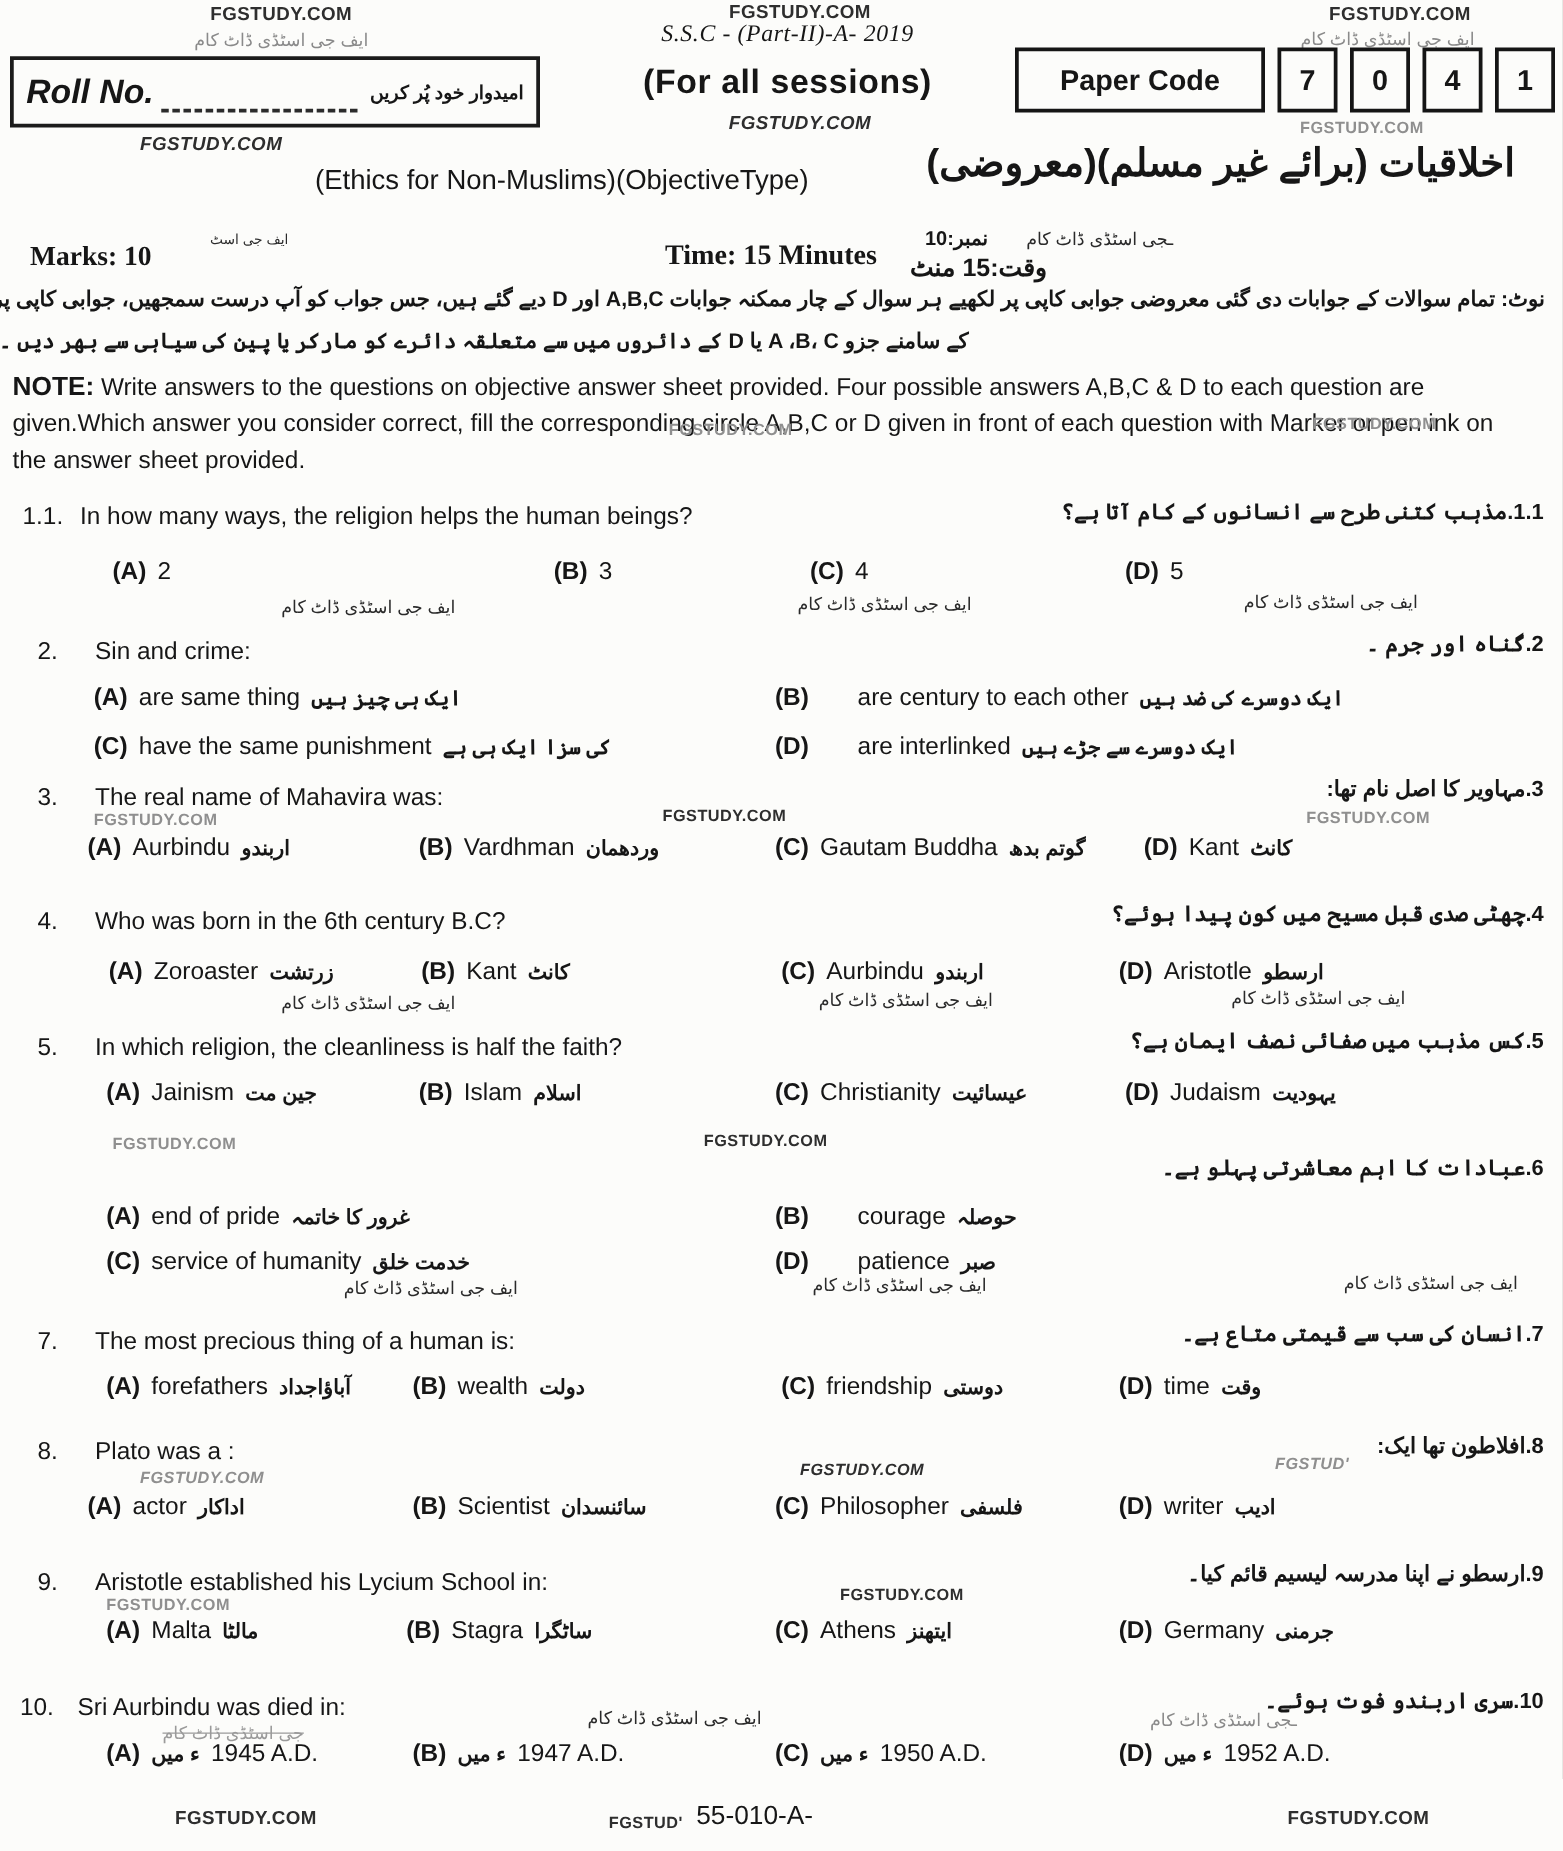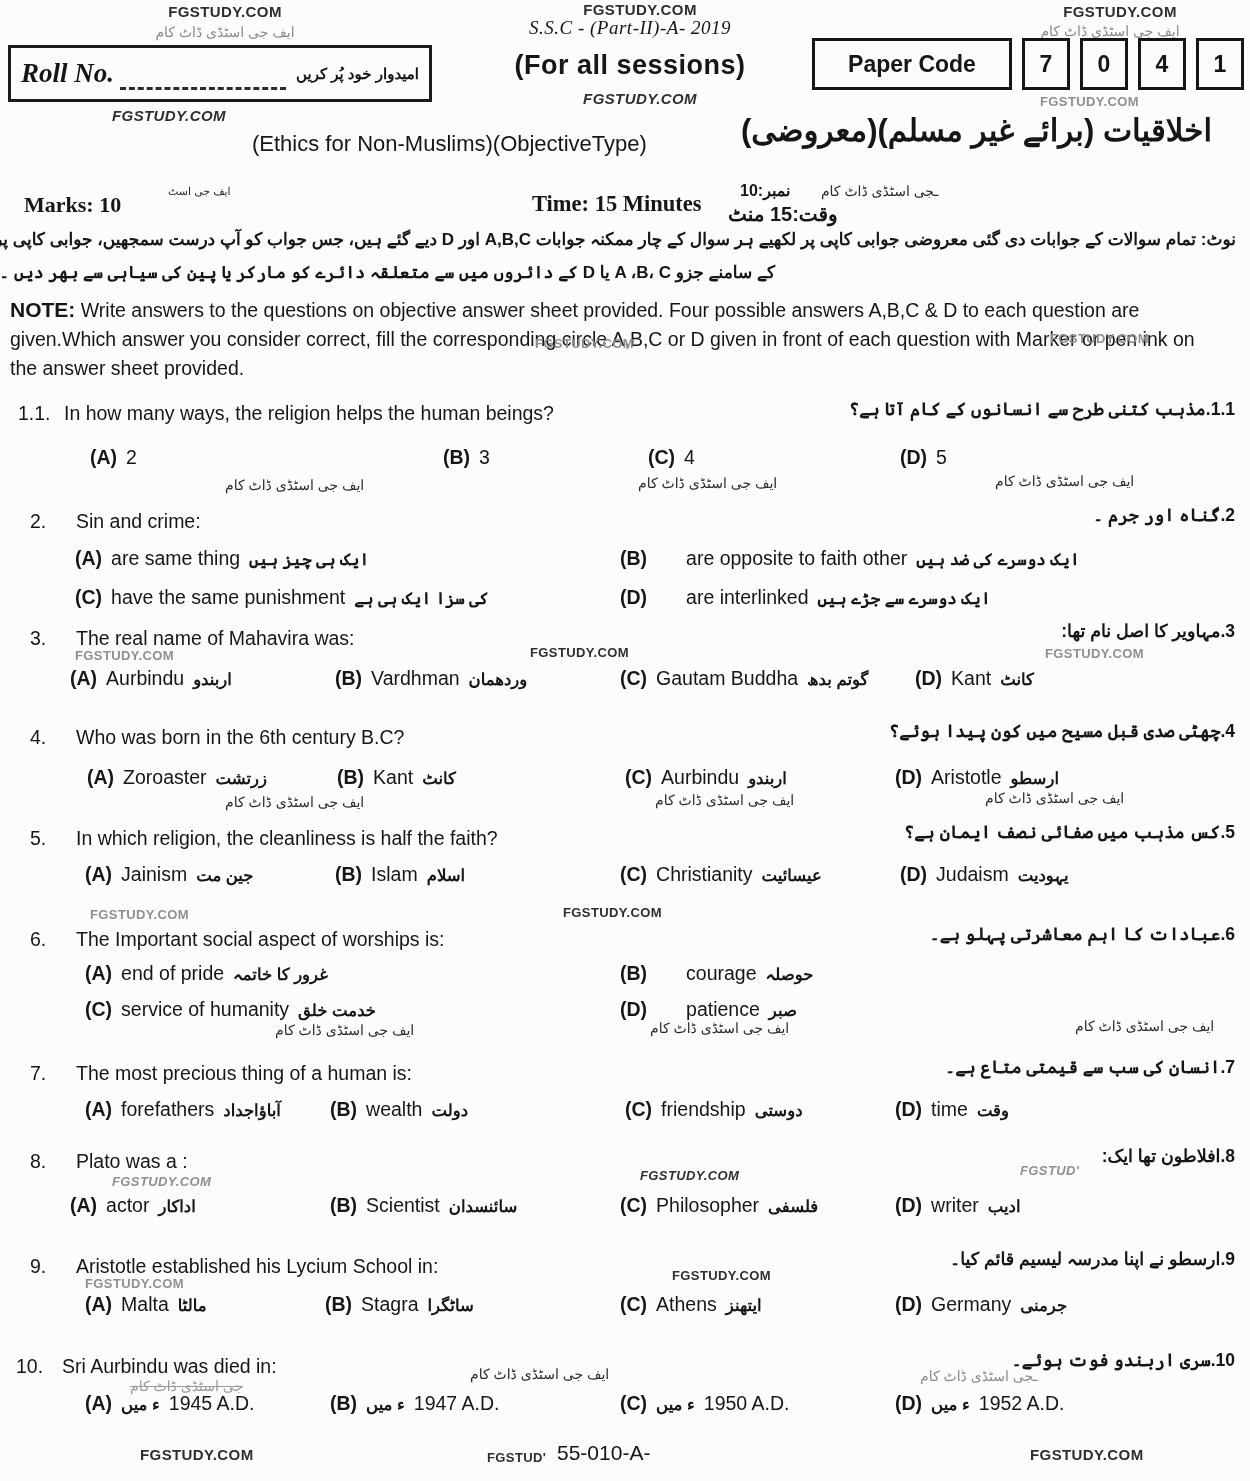--- a/index.html
+++ b/index.html
@@ -10,21 +10,21 @@
   .wm-en{font-weight:bold;font-size:15px;color:#2e2e2e;letter-spacing:.4px;white-space:nowrap;}
   .wm-en.it{font-style:italic;}
   .wm-en.faded{color:#8f8f8f;}
   .wm-en.small{font-size:13px;}
   .wm-ur{font-size:14px;color:#2a2a2a;white-space:nowrap;}
   .wm-ur.faded{color:#8a8a8a;filter:blur(.3px);}
   .wm-ur.struck{text-decoration:line-through;color:#9a9a9a;}
   
   .rollbox{left:8px;top:45px;width:424px;height:57px;border:3px solid #1b1b1b;
            display:flex;align-items:center;padding:0 10px;box-sizing:border-box;}
-  .rolllabel{font-family:Liberation Serif, serif;font-style:italic;font-weight:bold;font-size:27px;}
+  .rolllabel{font-family:Liberation Sans, sans-serif;font-style:italic;font-weight:bold;font-size:27px;}
   .dashline{flex:1;border-bottom:3px dashed #2b2b2b;height:58%;margin:0 10px 0 6px;}
   .rollhint{font-size:15px;font-weight:bold;}
   .sscline{font-family:"Liberation Serif",serif;font-style:italic;font-size:19px;letter-spacing:.5px;}
   .sessions{font-weight:bold;font-size:27px;letter-spacing:.5px;}
   .pcbox{border:3px solid #151515;display:flex;align-items:center;justify-content:center;
          height:52px;box-sizing:border-box;font-weight:bold;}
   .pclabel{font-size:23px;}
   .pcdigit{font-size:23px;}
   
   .titlemain{font-weight:900;font-size:41px;letter-spacing:1px;}
@@ -140,21 +140,21 @@
   <div class="abs ur-q" style="top:505px">
     <span dir="rtl">گناہ اور جرم ۔</span><span class="urn">.2</span>
   </div>
   <div class="abs opt" style="left:75px;top:547px">
       <span class="lbl">(A)</span>
       <span class="otx">are same thing</span>
       <span class="our" dir="rtl">ایک ہی چیز ہیں</span>
     </div>
   <div class="abs opt" style="left:620px;top:547px">
       <span class="lbl">(B)</span>
-      <span class="otx" style="margin-left:30px">are opposite to faith other</span>
+      <span class="otx" style="margin-left:30px">are century to each other</span>
       <span class="our" dir="rtl">ایک دوسرے کی ضد ہیں</span>
     </div>
   <div class="abs opt" style="left:75px;top:586px">
       <span class="lbl">(C)</span>
       <span class="otx">have the same punishment</span>
       <span class="our" dir="rtl">کی سزا ایک ہی ہے</span>
     </div>
   <div class="abs opt" style="left:620px;top:586px">
       <span class="lbl">(D)</span>
       <span class="otx" style="margin-left:30px">are interlinked</span>
@@ -243,23 +243,20 @@
       <span class="our" dir="rtl">عیسائیت</span>
     </div>
   <div class="abs opt" style="left:900px;top:863px">
       <span class="lbl">(D)</span>
       <span class="otx">Judaism</span>
       <span class="our" dir="rtl">یہودیت</span>
     </div>
 
   <div class="abs wm-en faded small" style="left:90px;top:907px">FGSTUDY.COM</div>
   <div class="abs wm-en small" style="left:563px;top:905px">FGSTUDY.COM</div>
-  <div class="abs qline" style="left:30px;top:928px">
-    <span class="qn">6.</span><span>The Important social aspect of worships is:</span>
-  </div>
   <div class="abs ur-q" style="top:924px">
     <span dir="rtl">عبادات کا اہم معاشرتی پہلو ہے۔</span><span class="urn">.6</span>
   </div>
   <div class="abs opt" style="left:85px;top:962px">
       <span class="lbl">(A)</span>
       <span class="otx">end of pride</span>
       <span class="our" dir="rtl">غرور کا خاتمہ</span>
     </div>
   <div class="abs opt" style="left:620px;top:962px">
       <span class="lbl">(B)</span>

